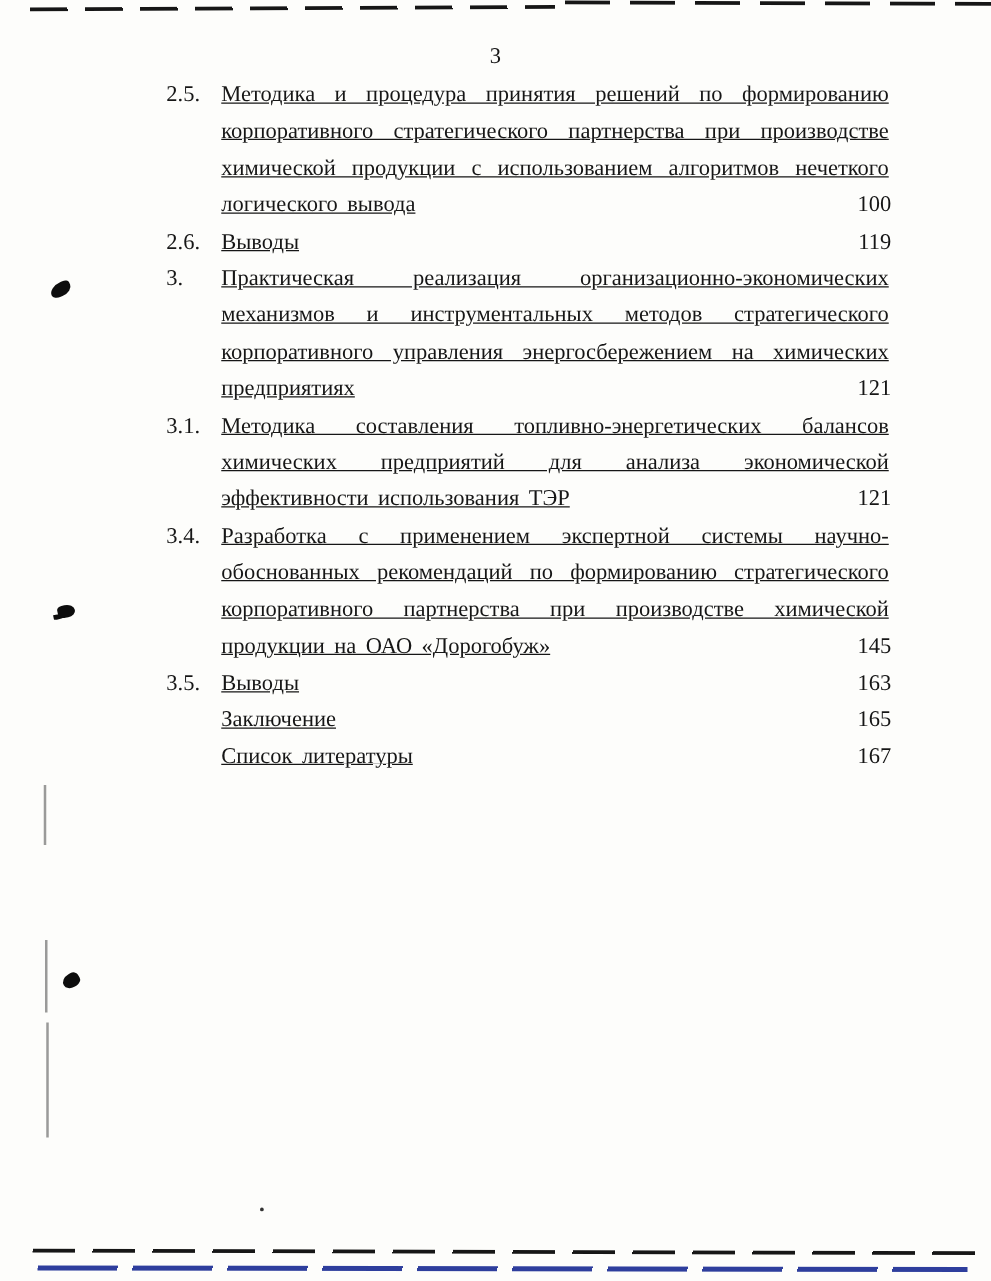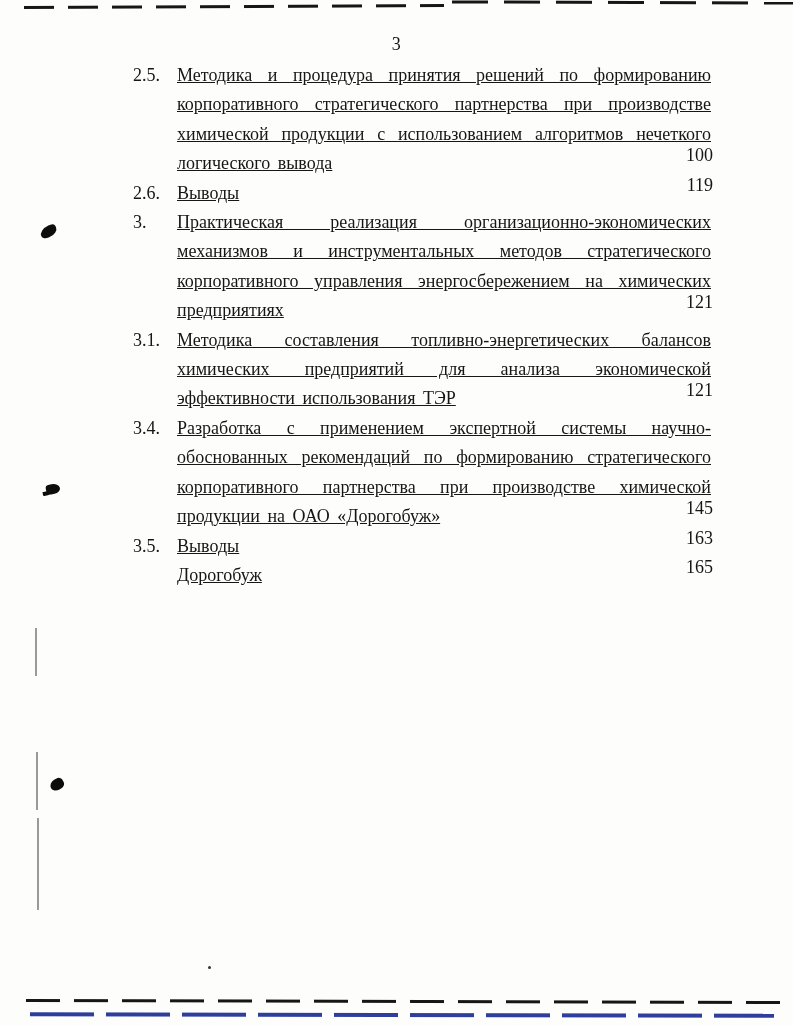--- a/index.html
+++ b/index.html
@@ -50,21 +50,21 @@
     left: 0;
     top: 0;
     white-space: nowrap;
   }
 
   .toc-text { text-align: justify; }
 
   .toc-page {
     position: absolute;
     right: -2px;
-    bottom: 8px;
+    bottom: 0;
     word-spacing: 0;
   }
 
   
   .artifact { position: absolute; pointer-events: none; }
 
   .dash-top-1 {
     left: 24px; top: 5px; width: 420px; height: 3px;
     background: repeating-linear-gradient(90deg, var(--ink,#1a1a1a) 0 30px, transparent 30px 44px);
     transform: rotate(-0.25deg);
@@ -157,24 +157,29 @@
     </div>
 
     <div class="toc-row">
       <span class="toc-num">3.5.</span>
       <div class="toc-text">Выводы</div>
       <span class="toc-page">163</span>
     </div>
 
     <div class="toc-row">
       <span class="toc-num"></span>
-      <div class="toc-text">Дорогобуж</div>
+      <div class="toc-text">Заключение</div>
       <span class="toc-page">165</span>
     </div>
 
+    <div class="toc-row">
+      <span class="toc-num"></span>
+      <div class="toc-text">Список литературы</div>
+      <span class="toc-page">167</span>
+    </div>
 
 
   </div>
 
   <div>
     <div class="artifact dash-top-1"></div>
     <div class="artifact dash-top-2"></div>
     <div class="artifact dash-bottom"></div>
     <div class="artifact dash-bottom-blue"></div>
     <div class="artifact blob blob-1"></div>

